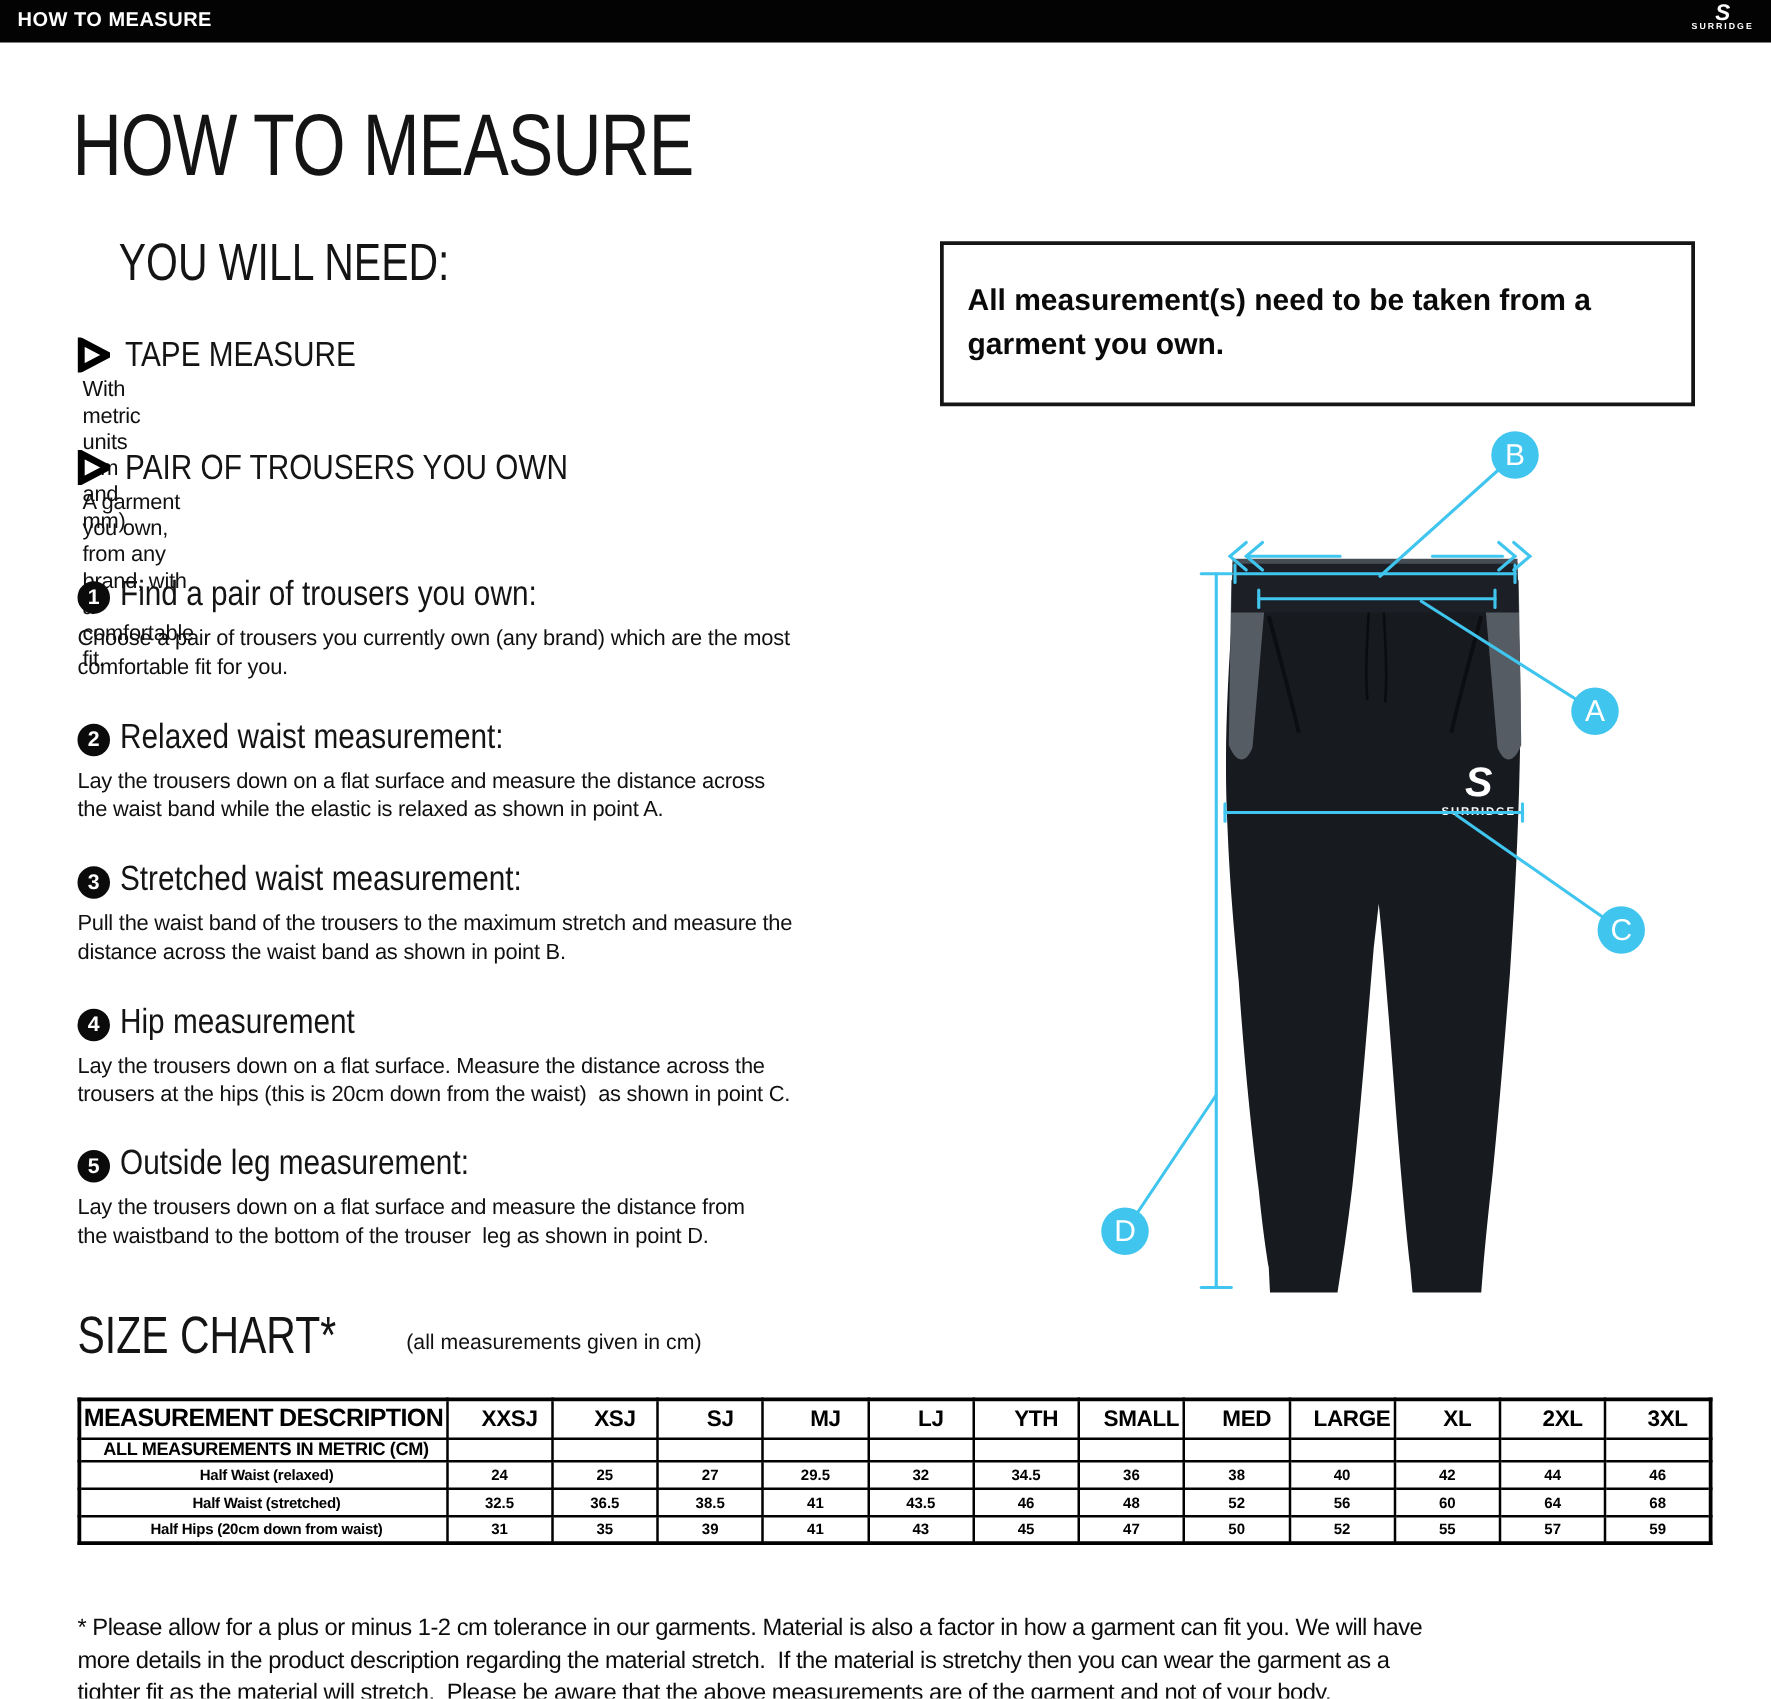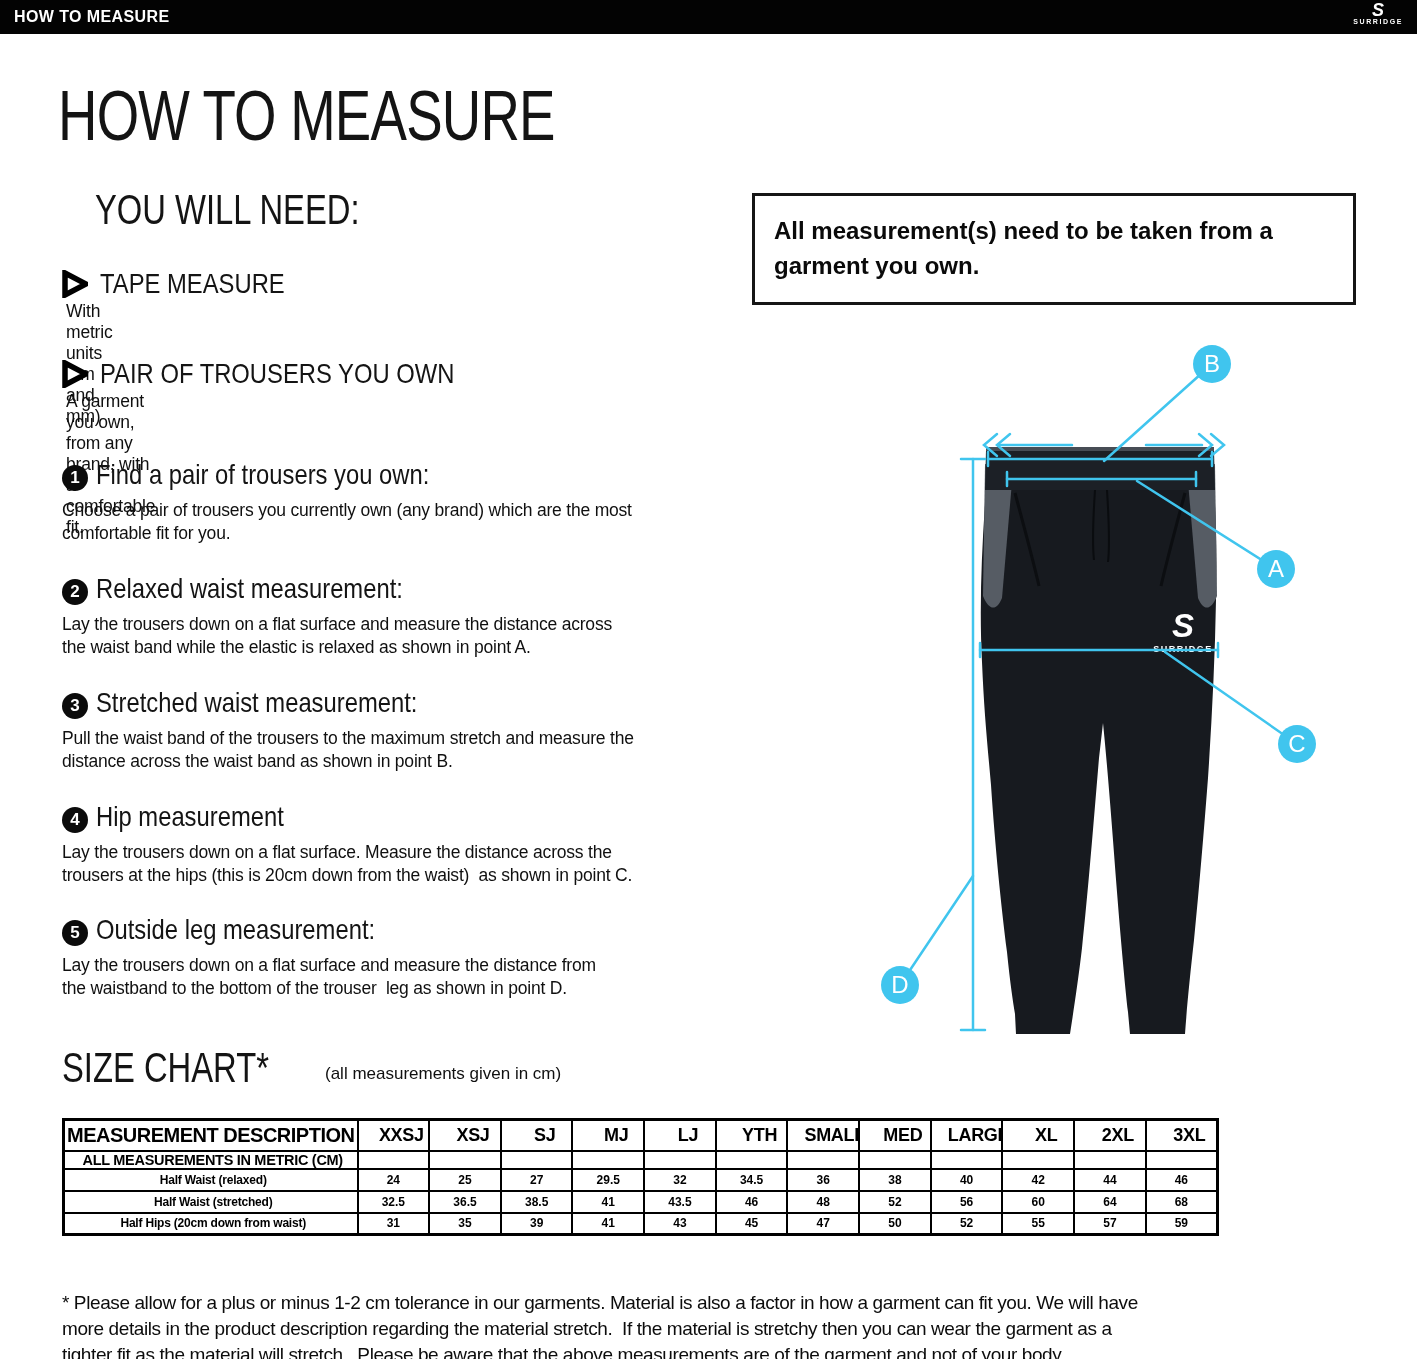--- a/index.html
+++ b/index.html
@@ -19,34 +19,34 @@
   .logo-s { display:block; font-size:18px; font-weight:900; line-height:16px; font-style:italic; }
   .logo-name { display:block; font-size:7px; font-weight:700; letter-spacing:1.6px; }
 
   .h1 { font-size:70px; letter-spacing:-1px; font-weight:400; color:#141414; }
   .h2 { font-size:42px; font-weight:400; color:#141414; }
 
   .need-item-title { font-size:28px; font-weight:400; color:#141414; }
   .need-item-desc { font-size:17.5px; letter-spacing:-.2px; color:#101010; }
 
   .notebox { position:absolute; left:752px; top:193px; width:604px; border:3px solid #151515;
-    padding:18px 19px; font-size:24px; font-weight:700; line-height:1.45; white-space:pre; color:#0a0a0a; }
+    padding:28px 19px; font-size:24px; font-weight:700; line-height:1.45; white-space:pre; color:#0a0a0a; }
 
   .step { position:absolute; left:62px; width:700px; height:0; }
   .badge { position:absolute; left:0; top:3px; width:26px; height:26px; border-radius:50%;
     background:#0b0b0b; color:#fff; font-size:17px; font-weight:700;
     display:flex; align-items:center; justify-content:center; }
   .stitle { position:absolute; left:34px; top:-3px; font-size:28px; font-weight:400; color:#141414; }
   .sbody { position:absolute; left:0; top:37px; font-size:17.5px; line-height:1.33;
     letter-spacing:-.2px; white-space:pre; color:#101010; }
 
   .szchart-head { font-size:42px; font-weight:400; color:#141414; }
   .szchart-note { font-size:17px; color:#101010; }
 
-  table.size { position:absolute; left:62px; top:1118px; width:1157px;
+  table.size { position:absolute; left:62px; top:1118px; width:1308px;
     border-collapse:collapse; table-layout:fixed; border:3px solid #000; }
   table.size th, table.size td { border:2px solid #000; text-align:center; font-weight:700;
     overflow:hidden; white-space:nowrap; }
   th.desc { width:294px; font-size:20px; letter-spacing:-.5px; height:31px; }
   th.sz   { font-size:18px; height:31px; letter-spacing:-.3px;padding-left:16px; }
   tr.metric td { height:18px; font-size:14.5px; text-align:center; padding-left:4px; letter-spacing:-.3px; }
   tr.datarow td { height:22px; font-size:12px;margin-top:12px; }
   td.lbl { text-align:left; padding-left:5px; font-size:16px; letter-spacing:-.2px; }
 
   .footnote { position:absolute; left:62px; top:1290px; font-size:19px; line-height:1.37;

